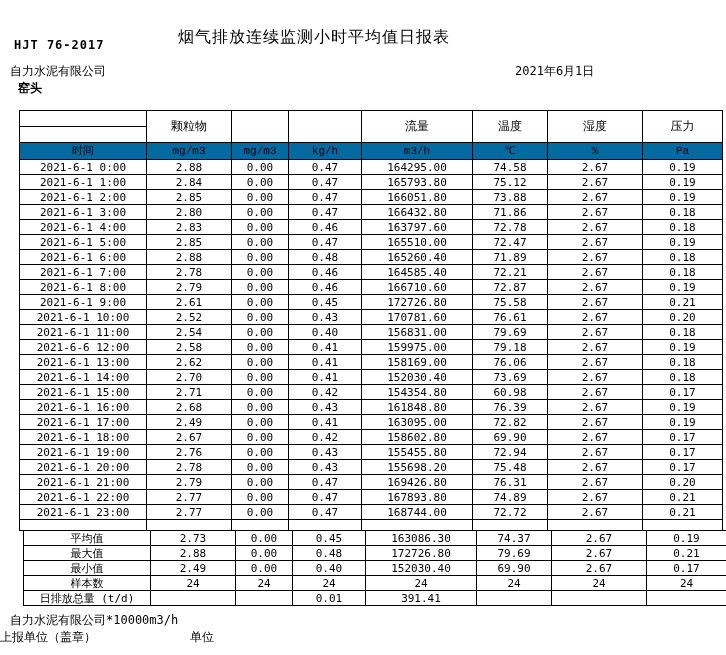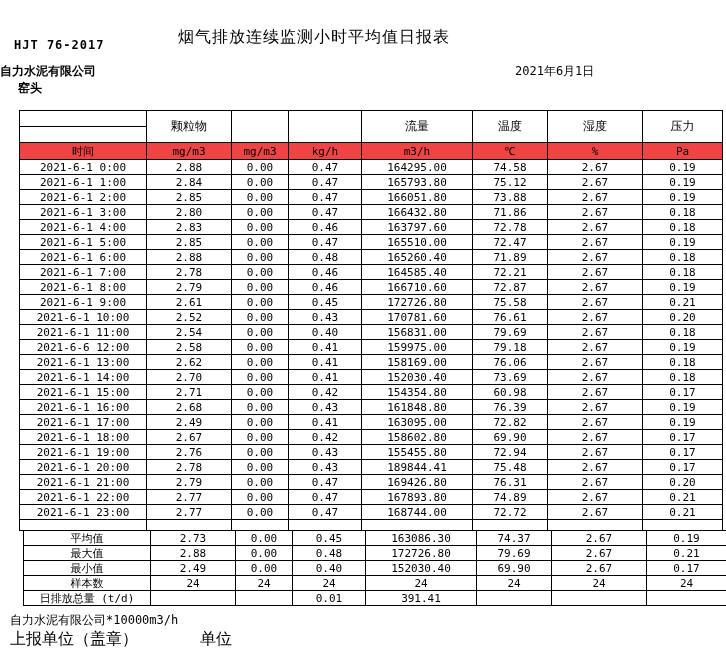--- a/index.html
+++ b/index.html
@@ -16,22 +16,22 @@
     position: absolute; left: 14px; top: 6px;
     font-size: 12px; font-weight: bold; letter-spacing: 1px;
     white-space: pre;
     margin-top: 32px;
   }
   .doc-title {
     position: absolute; left: 150px; top: 27px;
     font-size: 16px; font-weight: normal; letter-spacing: 1px; margin-left: 28px;
   }
   .company {
-    position: absolute; left: 0; top: 63px;
-    font-size: 12px; font-weight: bold;
+    position: absolute; left: 10px; top: 63px;
+    font-size: 12px; font-weight: normal;
   }
   .report-date {
     position: absolute; left: 515px; top: 63px;
     font-size: 12px;
   }
   .station {
     position: absolute; left: 18px; top: 80px;
     font-size: 12px; font-weight: bold;
   }
 
@@ -47,30 +47,30 @@
     height: 14px;
     line-height: 13px;
     font-size: 11px;
     text-align: center;
     vertical-align: middle;
     overflow: hidden;
     white-space: nowrap;
   }
   tr.hdr-half td { height: 15px; }
   tr.hdr-group td { font-size: 12px; }
-  tr.unit-row td { height: 16px; background: #ef4444; }
+  tr.unit-row td { height: 16px; background: #0369a1; font-family: Liberation Mono, monospace; }
   tr.empty-row td { height: 10px; }
 
   .footer-note {
     position: absolute; left: 10px; top: 612px;
     font-size: 12px;
   }
   .footer-line2 {
-    position: absolute; left: 10px; top: 629px;
-    font-size: 16px; width: 700px;
+    position: absolute; left: 0; top: 629px;
+    font-size: 12px; width: 700px;
   }
   .footer-unit { position: absolute; left: 190px; top: 0px; }
 </style>
 </head>
 <body>
 
 <div class="doc">
 
   <div class="std-no">HJT 76-2017</div>
   <div class="doc-title">烟气排放连续监测小时平均值日报表</div>
@@ -312,21 +312,21 @@
           <td>155455.80</td>
           <td>72.94</td>
           <td>2.67</td>
           <td>0.17</td>
         </tr>
         <tr>
           <td>2021-6-1 20:00</td>
           <td>2.78</td>
           <td>0.00</td>
           <td>0.43</td>
-          <td>189844.41</td>
+          <td>155698.20</td>
           <td>75.48</td>
           <td>2.67</td>
           <td>0.17</td>
         </tr>
         <tr>
           <td>2021-6-1 21:00</td>
           <td>2.79</td>
           <td>0.00</td>
           <td>0.47</td>
           <td>169426.80</td>

